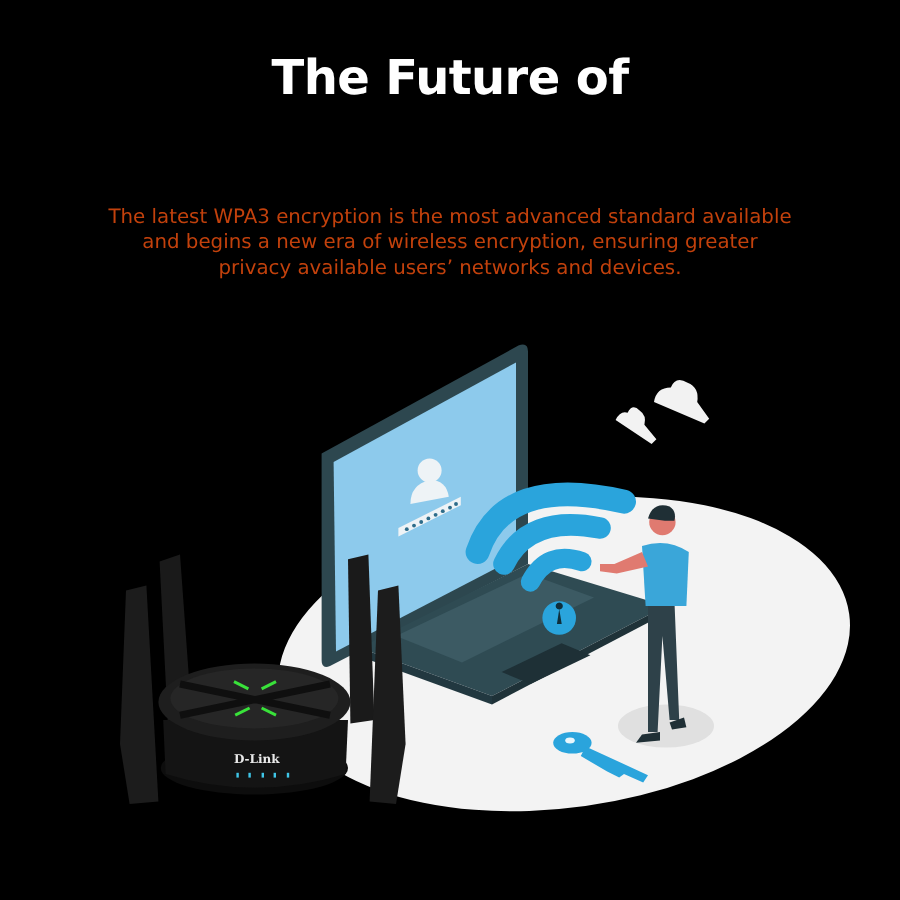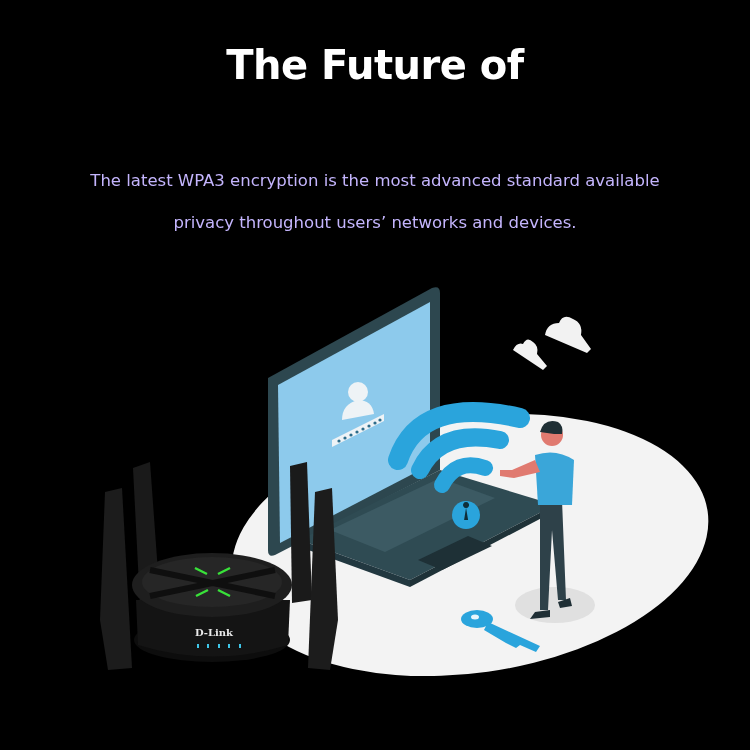--- a/index.html
+++ b/index.html
@@ -1,32 +1,32 @@
 <!DOCTYPE html>
 <html><head>
 <meta charset="utf-8">
 <style>
   html, body { margin:0; padding:0; background:#000; }
   body { width:750px; height:750px; overflow:hidden; position:relative; font-family:"DejaVu Sans", sans-serif; }
   .hero { position:absolute; left:0; top:0; width:750px; text-align:center; color:#fff; }
   .title { position:absolute; left:0; width:750px; top:38px; margin:0; font-family:"DejaVu Sans", sans-serif; font-weight:bold; font-size:40px; line-height:54px; letter-spacing:-0.5px; color:#fff; }
-  .subtitle { position:absolute; left:0; width:750px; top:170px; margin:0; font-size:16.5px; line-height:21px; color:#c4b5fd; }
+  .subtitle { position:absolute; left:0; width:750px; top:170px; margin:0; font-size:16.5px; line-height:21px; color:#c2410c; }
   .art { position:absolute; left:0; top:0; width:750px; height:750px; }
 </style>
 </head>
 <body>
 
 <div class="hero">
   <h1 class="title">
     <span>The Future of</span><br>
   </h1>
   <p class="subtitle">
     <span>The latest WPA3 encryption is the most advanced standard available</span><br>
-    <br>
-    <span>privacy throughout users’ networks and devices.</span>
+    <span>and begins a new era of wireless encryption, ensuring greater</span><br>
+    <span>privacy available users’ networks and devices.</span>
   </p>
 </div>
 
 <svg class="art" viewBox="0 0 750 750" xmlns="http://www.w3.org/2000/svg">
 
   <ellipse cx="470" cy="545" rx="240" ry="128" fill="#f3f3f3" transform="rotate(-8 470 545)"></ellipse>
 
   <g fill="#f2f2f2">
     <path d="M545 335 q2-12 14-12 q4-10 14-4 q10 4 8 16 l10 14 l-4 4 z"></path>
     <path d="M513 350 q4-8 10-6 q4-8 10-2 q6 4 4 12 l10 12 l-4 4 z"></path>

